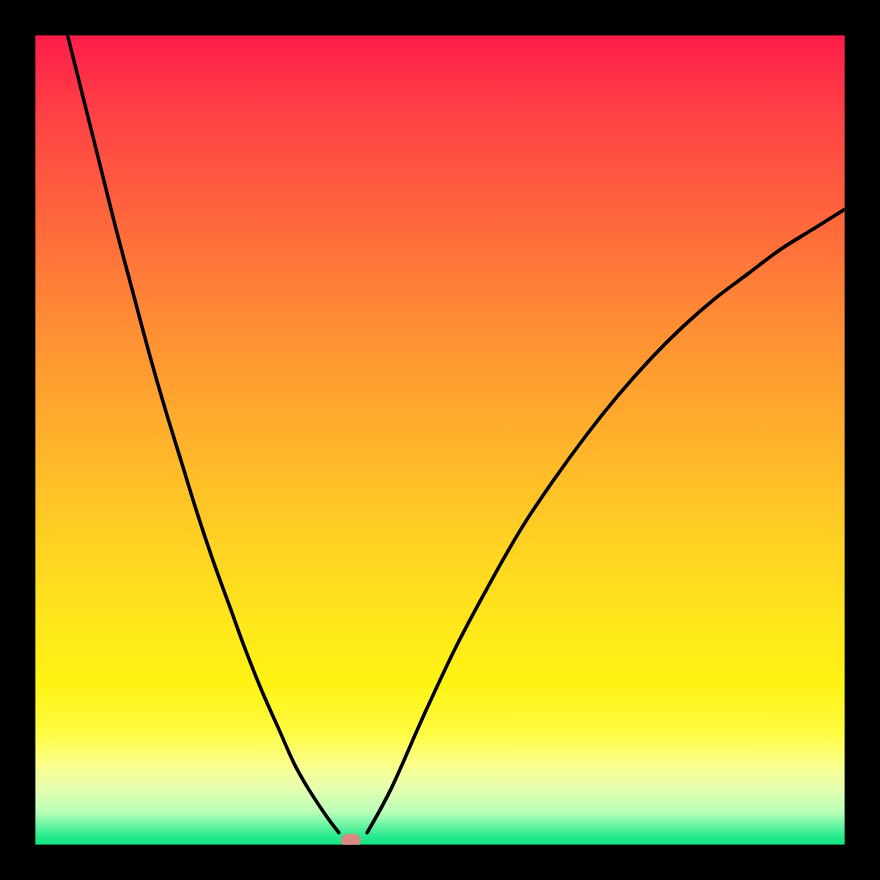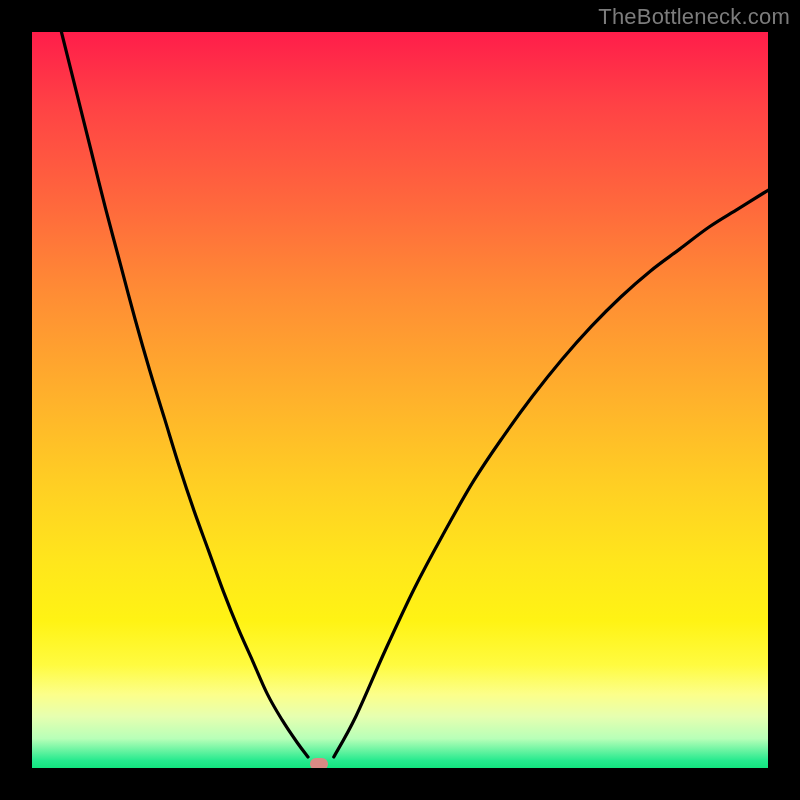--- a/index.html
+++ b/index.html
@@ -82,14 +82,13 @@
     <div class="gradient"></div>
 
     <svg class="curve-svg" viewBox="0 0 736 736" preserveAspectRatio="none">
       <path d="M 29.44 0 C 32.0896 10.598399999999998, 38.8608 37.6832, 44.16 58.879999999999995 C 49.459199999999996 80.07679999999999, 53.5808 96.5632, 58.88 117.75999999999999 C 64.17920000000001 138.9568, 68.30080000000001 156.10559999999998, 73.60000000000001 176.64 C 78.89920000000001 197.1744, 83.0208 211.96799999999996, 88.32 231.83999999999997 C 93.61919999999999 251.712, 97.74080000000001 267.83040000000005, 103.04 287.04 C 108.3392 306.2496, 112.4608 320.67519999999996, 117.76 338.55999999999995 C 123.0592 356.44479999999993, 127.18079999999999 369.17760000000004, 132.48 386.40000000000003 C 137.7792 403.6224, 141.9008 417.68, 147.20000000000002 434.24 C 152.49920000000003 450.8, 156.6208 463.1648, 161.92 478.40000000000003 C 167.21919999999997 493.63520000000005, 171.34079999999997 504.3072, 176.64 518.88 C 181.9392 533.4528, 186.0608 545.4496, 191.36 559.36 C 196.65920000000003 573.2704, 200.78080000000003 583.5744, 206.08 596.16 C 211.3792 608.7456, 215.50079999999997 617.3568, 220.79999999999998 629.28 C 226.0992 641.2031999999999, 230.2208 651.8016, 235.52 662.4 C 240.81920000000002 672.9984, 244.94080000000002 679.5487999999999, 250.24 688.16 C 255.5392 696.7712, 260.3232 703.616, 264.96 710.24 C 269.5968 716.864, 274.01279999999997 722.3104000000001, 276 724.96" fill="none" stroke="#000" stroke-width="3.2" stroke-linecap="round" id="path-left"></path>
       <path d="M 301.76 724.96 C 305.7344 717.6736000000001, 314.5664 703.6896, 323.84 684.48 C 333.11359999999996 665.2704, 342.68159999999995 641.424, 353.28 618.24 C 363.8784 595.056, 372.1216 576.8768, 382.72 555.6800000000001 C 393.31840000000005 534.4832000000001, 401.56160000000006 519.6896, 412.16 500.48 C 422.7584 481.2704, 431.00159999999994 466.1824, 441.59999999999997 448.96 C 452.1984 431.7376, 460.4416 420.03520000000003, 471.04 404.8 C 481.63840000000005 389.5648, 489.88160000000005 378.2304, 500.48 364.32 C 511.0784 350.4096, 519.3216 340.1056, 529.92 327.52 C 540.5183999999999 314.9344, 548.7616 305.66080000000005, 559.36 294.40000000000003 C 569.9584 283.1392, 578.2016000000001 274.89599999999996, 588.8000000000001 264.96 C 599.3984 255.02399999999997, 607.6416 247.81119999999999, 618.24 239.2 C 628.8384 230.5888, 637.0816 225.0688, 647.68 217.12 C 658.2783999999999 209.1712, 666.5216 202.32639999999998, 677.12 195.03999999999996 C 687.7184 187.75359999999995, 695.9616 183.26399999999998, 706.56 176.64 C 717.1583999999999 170.016, 730.7008 161.552, 736 158.24" fill="none" stroke="#000" stroke-width="3.2" stroke-linecap="round" id="path-right"></path>
     </svg>
 
     <div class="dot" id="marker-dot" style="left: 287.04px; top: 732.32px;"></div>
   </div>
 
-  <div class="watermark">TheBottleneck.com</div>
 </div>
 
 </body></html>

